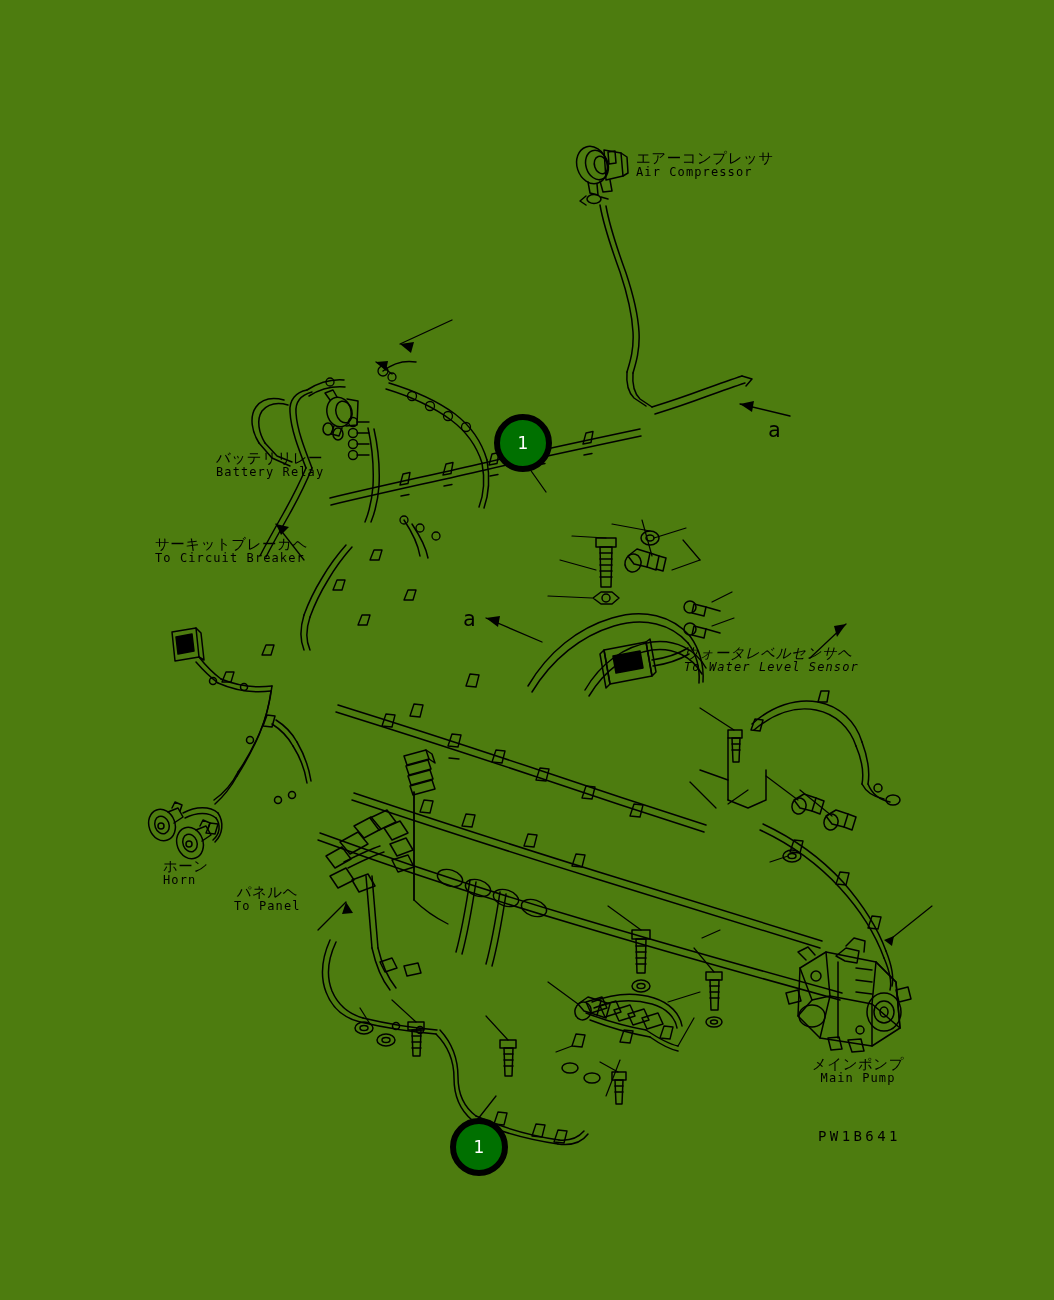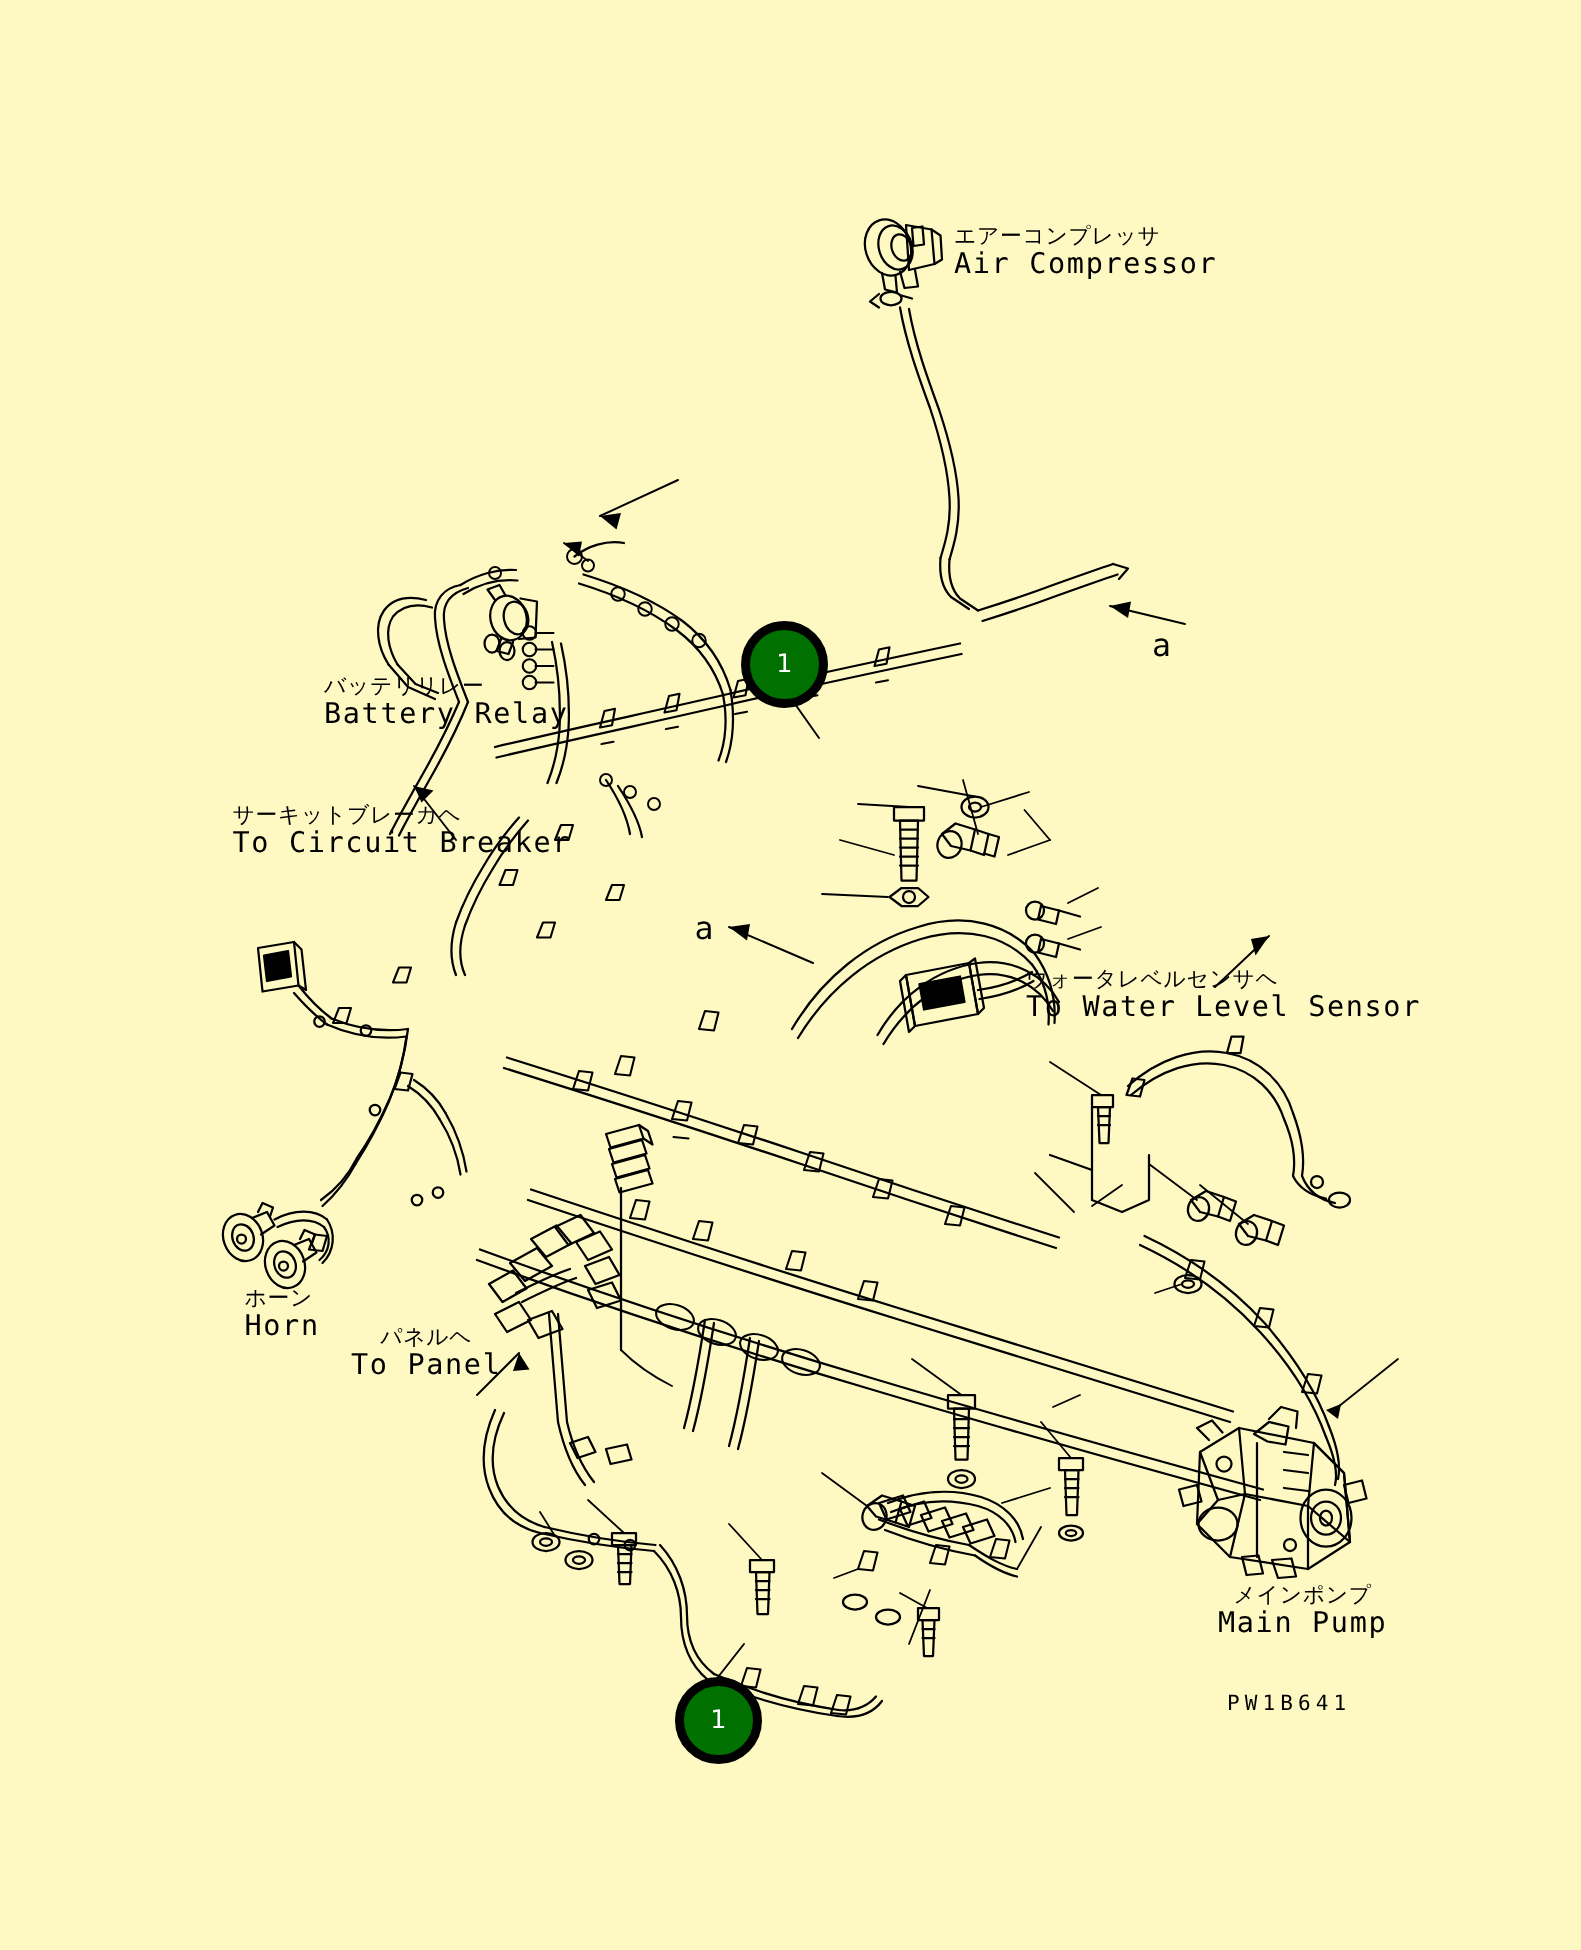--- a/index.html
+++ b/index.html
@@ -1,23 +1,23 @@
 <!DOCTYPE html>
 <html><head>
 <meta charset="utf-8">
 <title>Parts Diagram PW1B641</title>
 <style>
   html,body{margin:0;padding:0;background:#ffffff;}
   body{width:1054px;height:1300px;position:relative;overflow:hidden;
        font-family:"DejaVu Sans",sans-serif;}
-  #sheet{position:absolute;left:0;top:0;width:1054px;height:1300px;background:#fef9c3;}
+  #sheet{position:absolute;left:0;top:0;width:1054px;height:1300px;background:#4d7c0f;}
   svg.layer{position:absolute;left:0;top:0;width:1054px;height:1300px;}
   .lbl{position:absolute;color:#000;white-space:nowrap;line-height:1.12;}
   .lbl .jp{font-family:"DejaVu Sans",sans-serif;font-size:14.5px;letter-spacing:.5px;display:block;}
-  .lbl .en{font-family:"DejaVu Sans Mono","Liberation Mono",monospace;font-size:19px;letter-spacing:1.1px;display:block;}
+  .lbl .en{font-family:"DejaVu Sans Mono","Liberation Mono",monospace;font-size:12px;letter-spacing:1.1px;display:block;}
   .lbl.center{text-align:center;}
   .refmark{position:absolute;font-family:"DejaVu Sans Mono","Liberation Mono",monospace;
            font-size:21px;color:#000;}
   .drawno{position:absolute;font-family:"DejaVu Sans Mono","Liberation Mono",monospace;
           font-size:14px;letter-spacing:3.4px;color:#000;}
   .badge{position:absolute;border-radius:50%;display:flex;align-items:center;justify-content:center;
          color:#fff;font-family:"DejaVu Sans",sans-serif;font-size:17px;}
 </style>
 </head>
 <body>
@@ -509,21 +509,21 @@
   <div class="lbl" style="left:216px;top:450px;">
     <span class="jp">バッテリリレー</span>
     <span class="en">Battery Relay</span>
   </div>
 
   <div class="lbl" style="left:155px;top:536px;">
     <span class="jp">サーキットブレーカヘ</span>
     <span class="en">To Circuit Breaker</span>
   </div>
 
-  <div class="lbl" style="left:684px;top:645px;">
+  <div class="lbl" style="left:684px;top:645px;font-style:italic;">
     <span class="jp">ウォータレベルセンサヘ</span>
     <span class="en">To Water Level Sensor</span>
   </div>
 
   <div class="lbl" style="left:163px;top:858px;">
     <span class="jp">ホーン</span>
     <span class="en">Horn</span>
   </div>
 
   <div class="lbl" style="left:234px;top:884px;text-align:center;">

